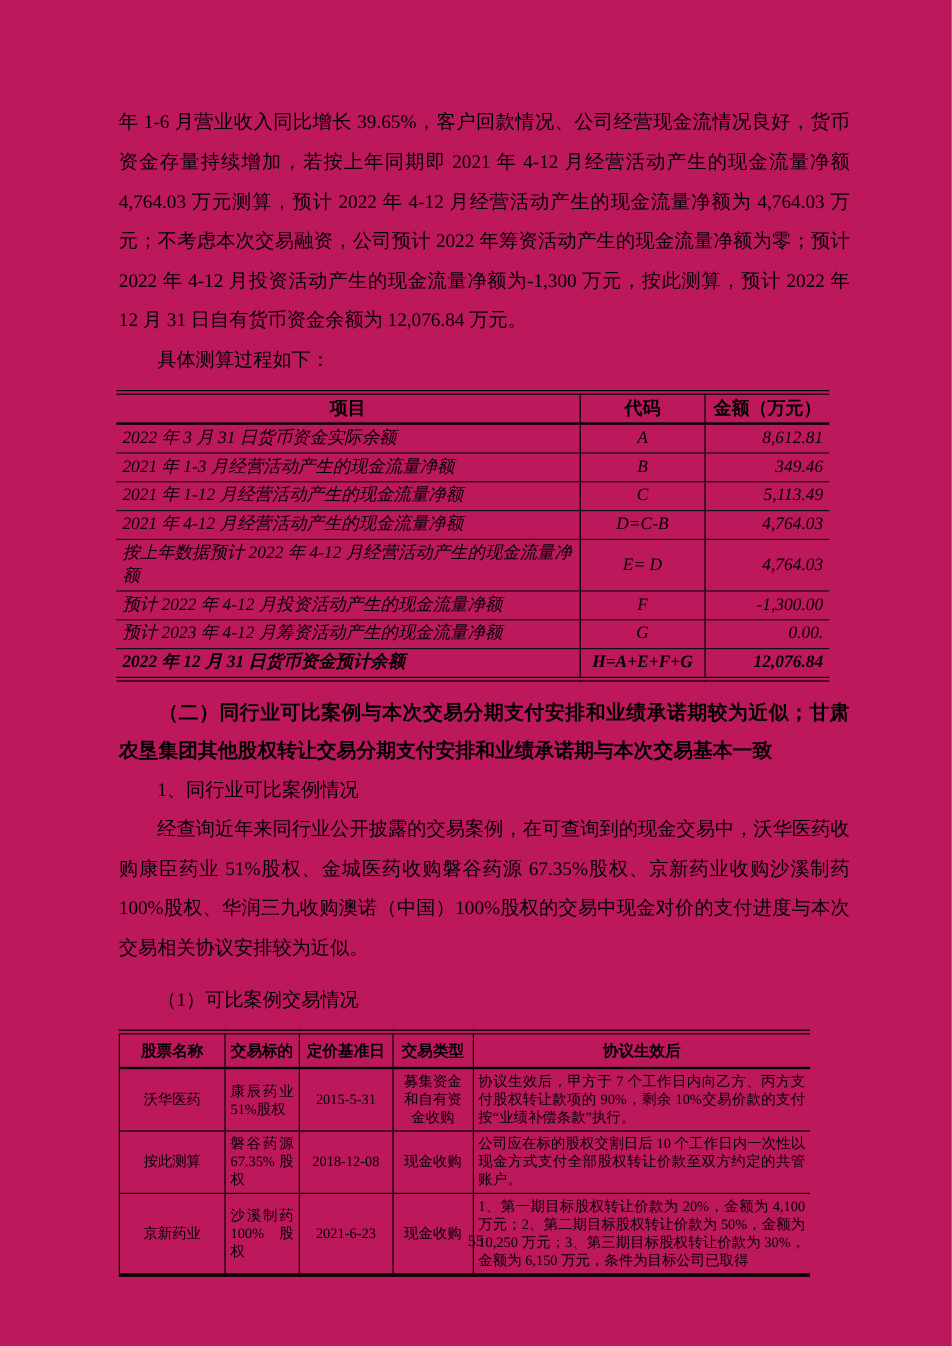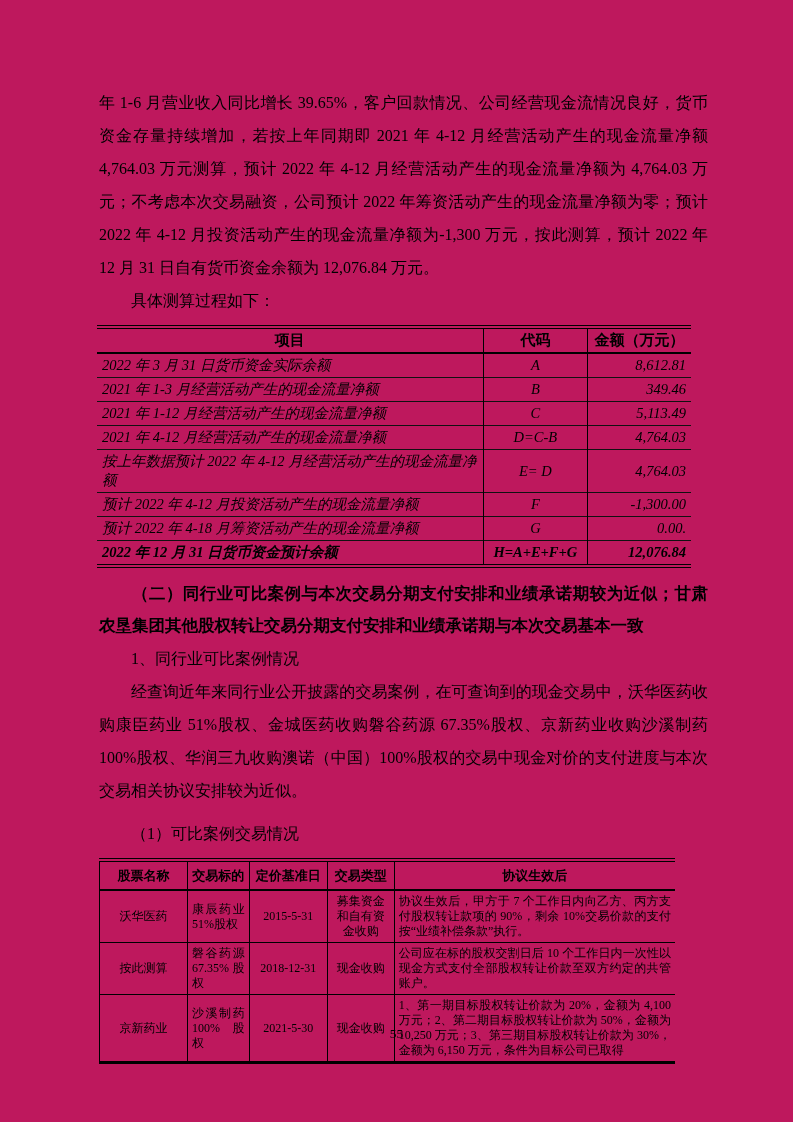--- a/index.html
+++ b/index.html
@@ -178,21 +178,21 @@
           <td class="cell-item">按上年数据预计 2022 年 4-12 月经营活动产生的现金流量净额</td>
           <td class="cell-code">E= D</td>
           <td class="cell-amt">4,764.03</td>
         </tr>
         <tr>
           <td class="cell-item">预计 2022 年 4-12 月投资活动产生的现金流量净额</td>
           <td class="cell-code">F</td>
           <td class="cell-amt">-1,300.00</td>
         </tr>
         <tr>
-          <td class="cell-item">预计 2022 年 4-18 月筹资活动产生的现金流量净额</td>
+          <td class="cell-item">预计 2023 年 4-12 月筹资活动产生的现金流量净额</td>
           <td class="cell-code">G</td>
           <td class="cell-amt">0.00.</td>
         </tr>
         <tr class="total-row">
           <td class="cell-item">2022 年 12 月 31 日货币资金预计余额</td>
           <td class="cell-code">H=A+E+F+G</td>
           <td class="cell-amt">12,076.84</td>
         </tr>
       </tbody>
     </table>
@@ -228,28 +228,28 @@
         <tr>
           <td class="cell-stock">沃华医药</td>
           <td class="cell-target">康辰药业 51%股权</td>
           <td class="cell-date">2015-5-31</td>
           <td class="cell-type">募集资金和自有资金收购</td>
           <td class="cell-pay">协议生效后，甲方于 7 个工作日内向乙方、丙方支付股权转让款项的 90%，剩余 10%交易价款的支付按“业绩补偿条款”执行。</td>
         </tr>
         <tr>
           <td class="cell-stock">按此测算</td>
           <td class="cell-target">磐谷药源 67.35% 股权</td>
-          <td class="cell-date">2018-12-31</td>
+          <td class="cell-date">2018-12-08</td>
           <td class="cell-type">现金收购</td>
           <td class="cell-pay">公司应在标的股权交割日后 10 个工作日内一次性以现金方式支付全部股权转让价款至双方约定的共管账户。</td>
         </tr>
         <tr>
           <td class="cell-stock">京新药业</td>
           <td class="cell-target">沙溪制药 100% 股权</td>
-          <td class="cell-date">2021-5-30</td>
+          <td class="cell-date">2021-6-23</td>
           <td class="cell-type">现金收购</td>
           <td class="cell-pay">1、第一期目标股权转让价款为 20%，金额为 4,100 万元；2、第二期目标股权转让价款为 50%，金额为 10,250 万元；3、第三期目标股权转让价款为 30%，金额为 6,150 万元，条件为目标公司已取得</td>
         </tr>
       </tbody>
     </table>
 
   </div>
 
   <div class="page-number">55</div>
 </div>

